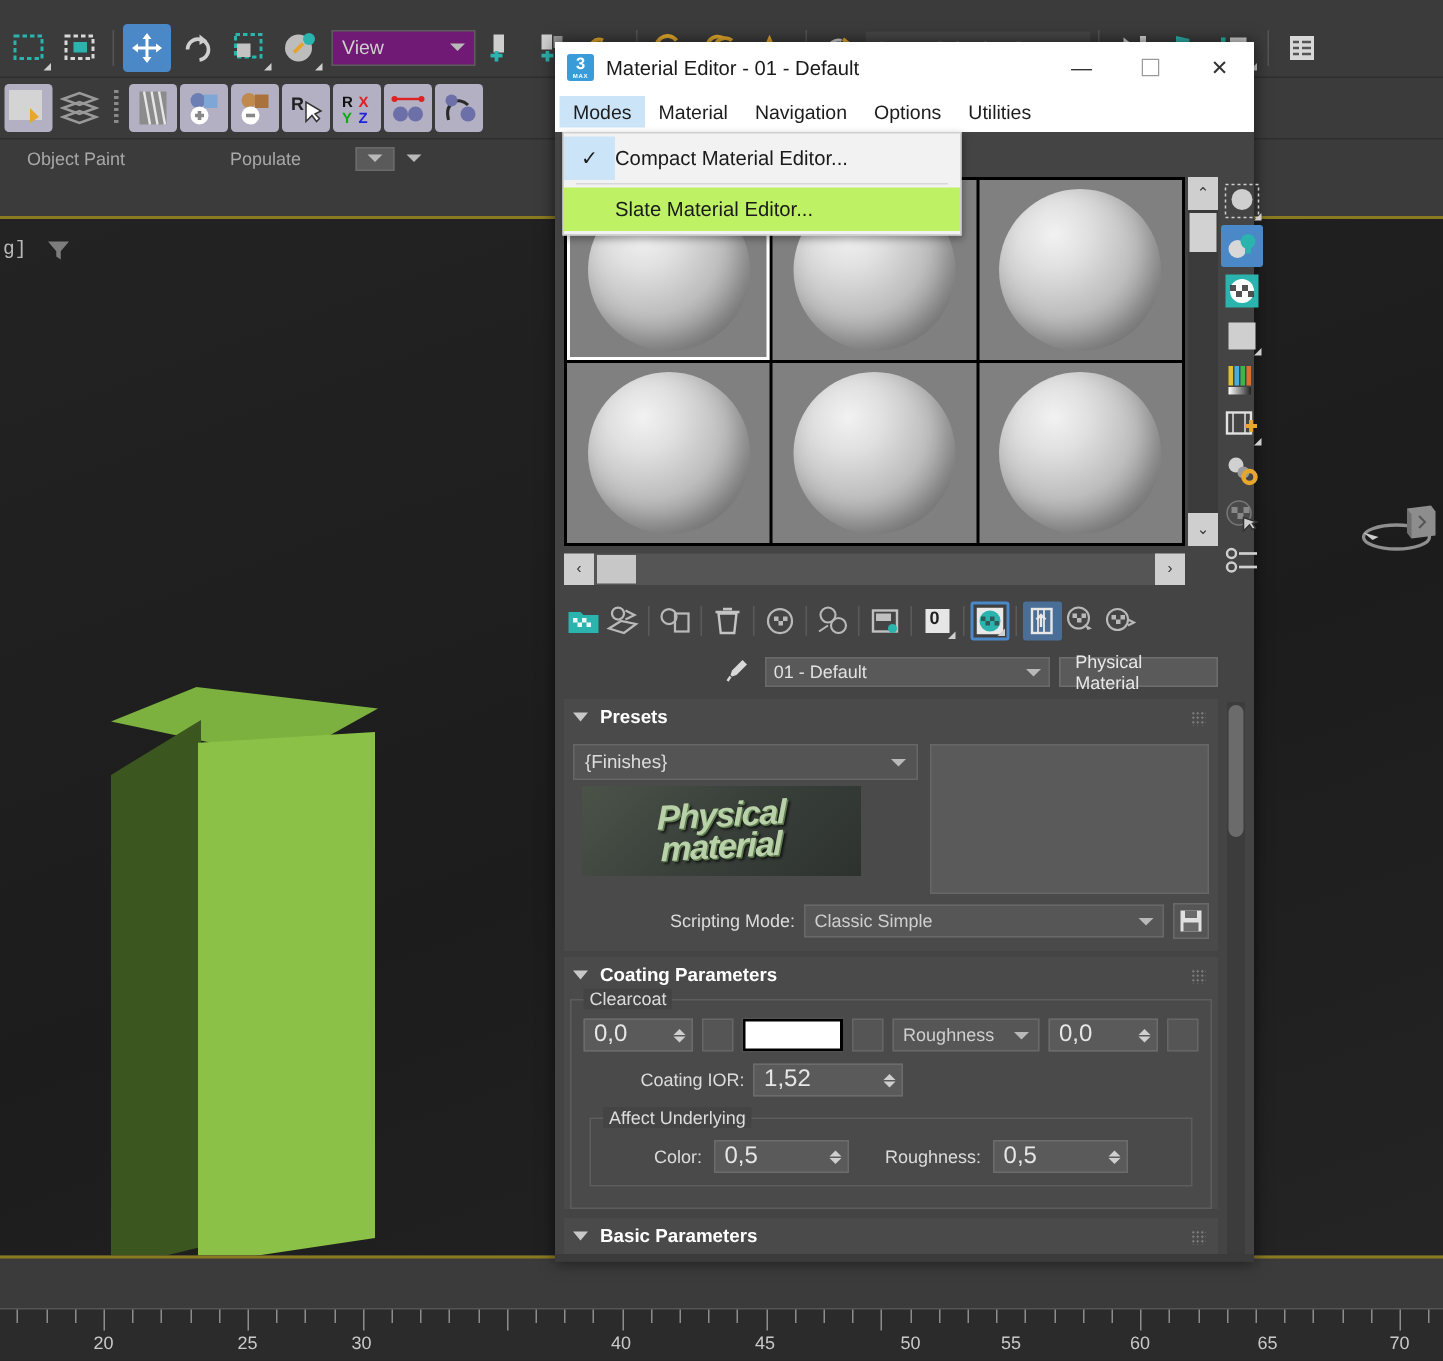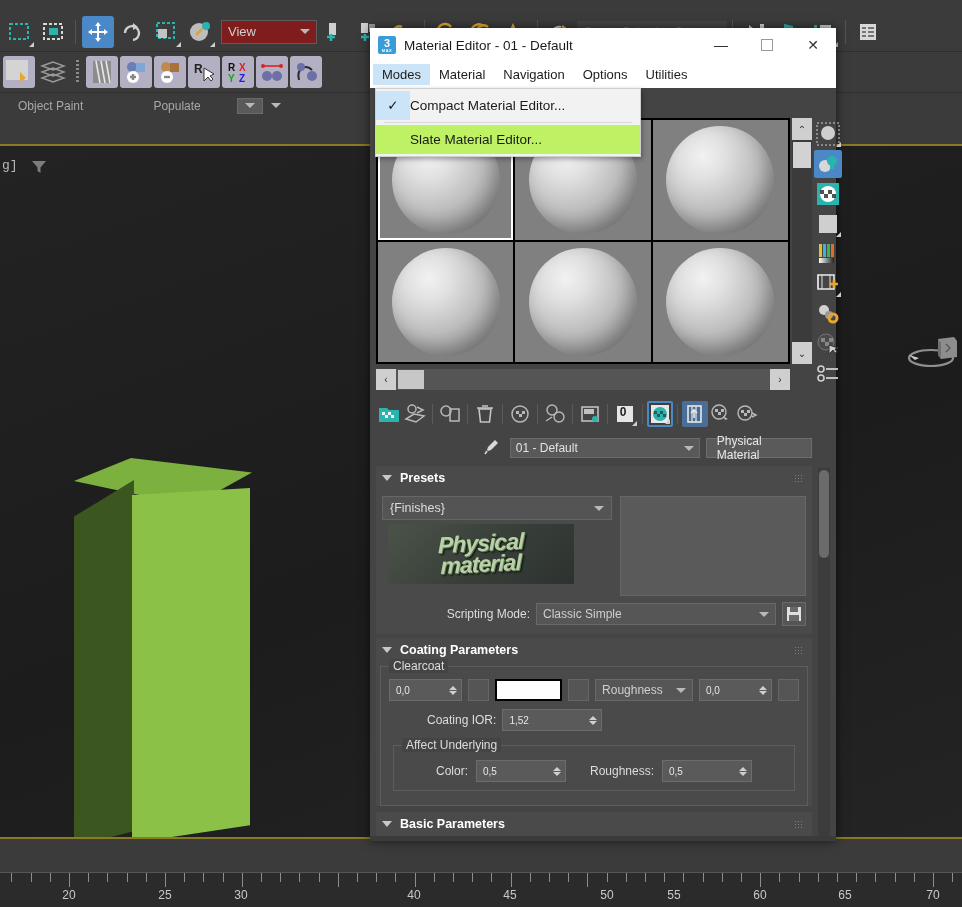--- a/index.html
+++ b/index.html
@@ -49,21 +49,21 @@
   }
   .tb-btn.sel{ background:#4a88c7; }
   .tb-btn.plate{ background:#b3b0c4; }
   .tb-sep{ width:1px; height:24px; background:#545454; margin:0 5px; flex:none; }
   .tb-dotsep{ width:3px; height:24px; flex:none;
     background:repeating-linear-gradient(to bottom,#8a8a8a 0 2px,transparent 2px 4px); margin:0 6px; }
   .corner{ position:absolute; right:1px; bottom:1px;
     width:0;height:0;border-left:5px solid transparent;border-bottom:5px solid #cfcfcf; }
 
   .combo-view{
-    width:96px; height:24px; background:#7f1d1d; border:1px solid #5c5c5c;
+    width:96px; height:24px; background:#701a75; border:1px solid #5c5c5c;
     display:flex; align-items:center; justify-content:space-between;
     padding:0 6px; color:#cfcfcf; font-size:13px; margin-left:4px; flex:none;
   }
   .combo-sel{
     width:150px; height:22px; background:#454545;
     display:flex; align-items:center; justify-content:space-between;
     padding:0 6px; color:#6f6f6f; font-size:12px; flex:none;
   }
   .caret{ width:0;height:0;border-left:5px solid transparent;border-right:5px solid transparent;
           border-top:5px solid #b9b9b9; }
@@ -215,21 +215,21 @@
     background-size:3px 3px; opacity:.85; }
   .panel{ background:#4a4a4a; }
 
   .group{ border:1px solid #5d5d5d; margin:4px 4px 6px 4px; padding:10px 8px 8px 8px; position:relative; }
   .group > .gtitle{ position:absolute; left:8px; top:-8px; background:#444; padding:0 4px;
     font-size:12px; color:#dcdcdc; }
 
   .spin{
     height:22px; background:#5a5a5a; border:1px solid #6c6c6c;
     display:flex; align-items:center; justify-content:space-between;
-    padding:0 2px 0 6px; color:#e6e6e6; font-size:10px;
+    padding:0 2px 0 6px; color:#e6e6e6; font-size:16px;
   }
   .spin .arrows{ display:flex; flex-direction:column; gap:1px; padding-right:2px; }
   .ar-up{ width:0;height:0;border-left:4px solid transparent;border-right:4px solid transparent;border-bottom:4px solid #cfcfcf; }
   .ar-dn{ width:0;height:0;border-left:4px solid transparent;border-right:4px solid transparent;border-top:4px solid #cfcfcf; }
   .mapbtn{ width:22px; height:22px; background:#555; border:1px solid #666; }
   .swatch{ width:72px; height:22px; background:#fff; border:2px solid #000; }
   .ddbox{ height:22px; background:#565656; border:1px solid #686868;
     display:flex; align-items:center; justify-content:space-between;
     padding:0 6px; color:#cfcfcf; font-size:12px; }
   .lab{ color:#dcdcdc; font-size:12px; }

